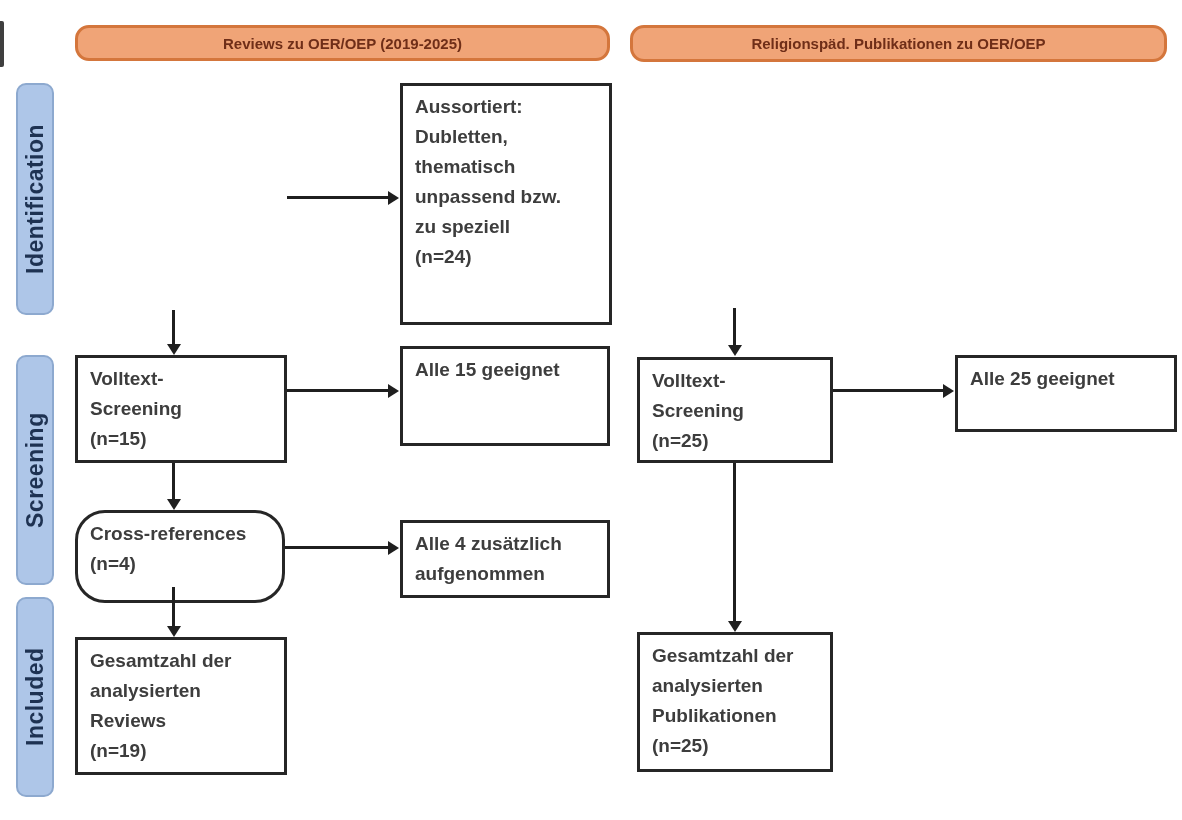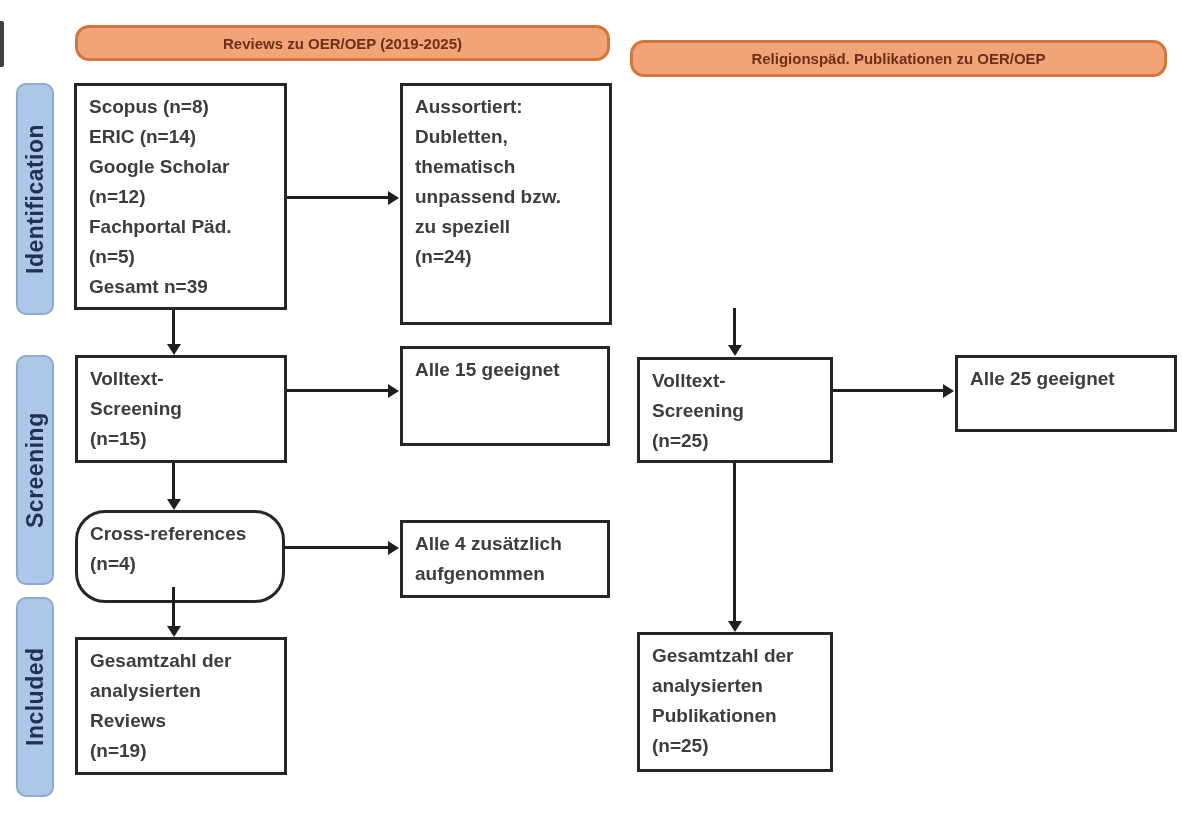--- a/index.html
+++ b/index.html
@@ -21,21 +21,21 @@
     justify-content: center;
     background: var(--header_fill, #F0A477);
     border: 3px solid var(--header_border, #D4763C);
     border-radius: 14px;
     color: var(--header_text, #6F2E18);
     font-size: 15px;
     font-weight: 700;
     white-space: pre;
   }
   .header-left  { left: 75px;  top: 25px; width: 535px; height: 36px; }
-  .header-right { left: 630px; top: 40px; width: 537px; height: 37px; }
+  .header-right { left: 630px; top: 25px; width: 537px; height: 37px; }
 
   
   .stage {
     position: absolute;
     display: flex;
     align-items: center;
     justify-content: center;
     background: var(--stage_fill, #AEC6E8);
     border: 2px solid var(--stage_border, #8DA9CF);
     border-radius: 10px;
@@ -121,27 +121,20 @@
 
   <div class="edge-artifact"></div>
 
   <div class="header header-left">Reviews zu OER/OEP (2019-2025)</div>
   <div class="header header-right">Religionspäd. Publikationen zu OER/OEP</div>
 
   <div class="stage stage-identification">Identification</div>
   <div class="stage stage-screening">Screening</div>
   <div class="stage stage-included">Included</div>
 
-  <div class="box box-l-sources">Scopus (n=8)
-ERIC (n=14)
-Google Scholar
-(n=12)
-Fachportal Päd.
-(n=5)
-Gesamt n=39</div>
   <div class="box box-l-excluded">Aussortiert:
 Dubletten,
 thematisch
 unpassend bzw.
 zu speziell
 (n=24)</div>
   <div class="box box-l-fulltext">Volltext-
 Screening
 (n=15)</div>
   <div class="box box-l-eligible">Alle 15 geeignet</div>

